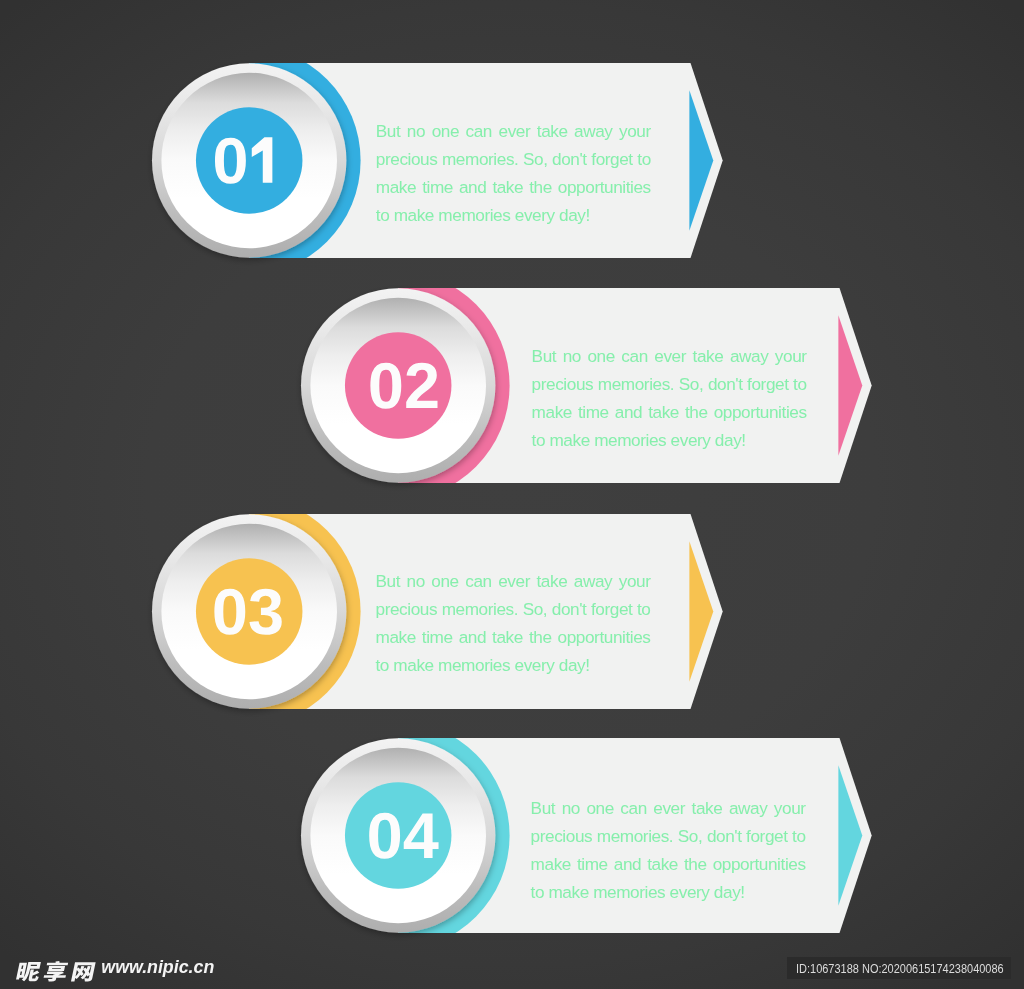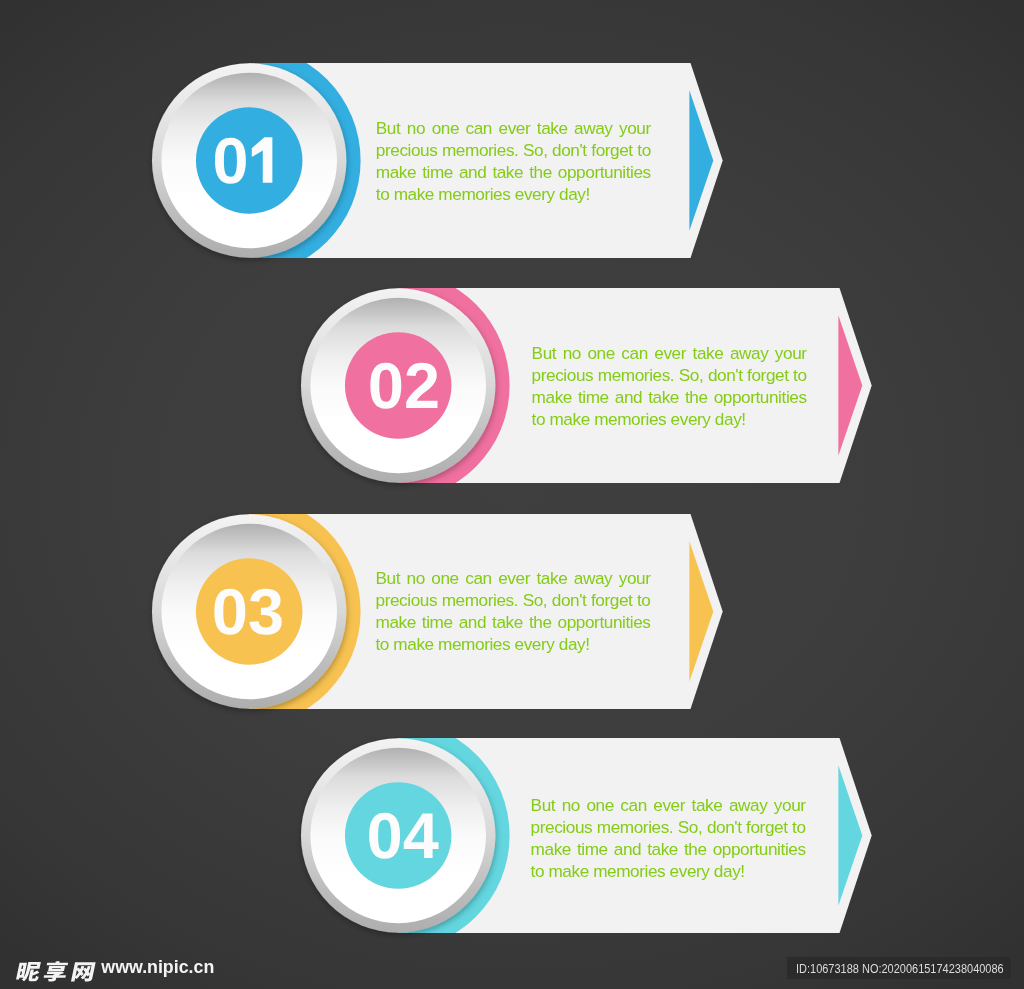--- a/index.html
+++ b/index.html
@@ -6,31 +6,31 @@
   html,body{margin:0;padding:0;background:#3b3b3b;}
   body{width:1024px;height:989px;overflow:hidden;
        font-family:"Liberation Sans",sans-serif;}
   #stage{position:relative;width:1024px;height:989px;overflow:hidden;}
   .bg{position:absolute;left:0;top:0;width:1024px;height:989px;
       background:
         radial-gradient(ellipse 74% 64% at 50% 49%, #3f3f3f 0%, #3d3d3d 48%, #383838 76%, #313131 100%);}
   .board{position:absolute;left:0;top:0;width:1024px;height:945px;}
   .step{position:absolute;left:0;width:1024px;height:230px;}
   .step svg{position:absolute;left:0;top:0;overflow:visible;}
-  .ptxt{position:absolute;color:#84cc16;font-size:17.2px;line-height:22px;
+  .ptxt{position:absolute;color:#86efac;font-size:17.2px;line-height:28px;
         letter-spacing:-0.42px;word-spacing:0px;
         text-align:justify;text-align-last:left;
         font-family:"Liberation Sans",sans-serif;
         -webkit-font-smoothing:antialiased;}
 
   
   .footer{position:absolute;left:0;top:945px;width:1024px;height:44px;}
   .logo{position:absolute;left:0;top:0;width:260px;height:44px;}
   .logo-url{position:absolute;left:101.3px;top:13px;
-            font-family:"Liberation Sans",sans-serif;font-weight:bold;
+            font-family:"Liberation Sans",sans-serif;font-weight:bold;font-style:italic;
             font-size:17.8px;line-height:18px;color:#f4f4f4;white-space:nowrap;}
   .idbox{position:absolute;left:786.6px;top:12.4px;width:224.8px;height:21.4px;
          background:#2b2b2b;}
   .idtext{position:absolute;left:796.1px;top:16.3px;color:#dcdcdc;font-size:13px;
           line-height:15px;font-family:"Liberation Sans",sans-serif;
           transform:scaleX(0.845);transform-origin:left top;white-space:nowrap;}
 </style>
 </head>
 <body>
 

